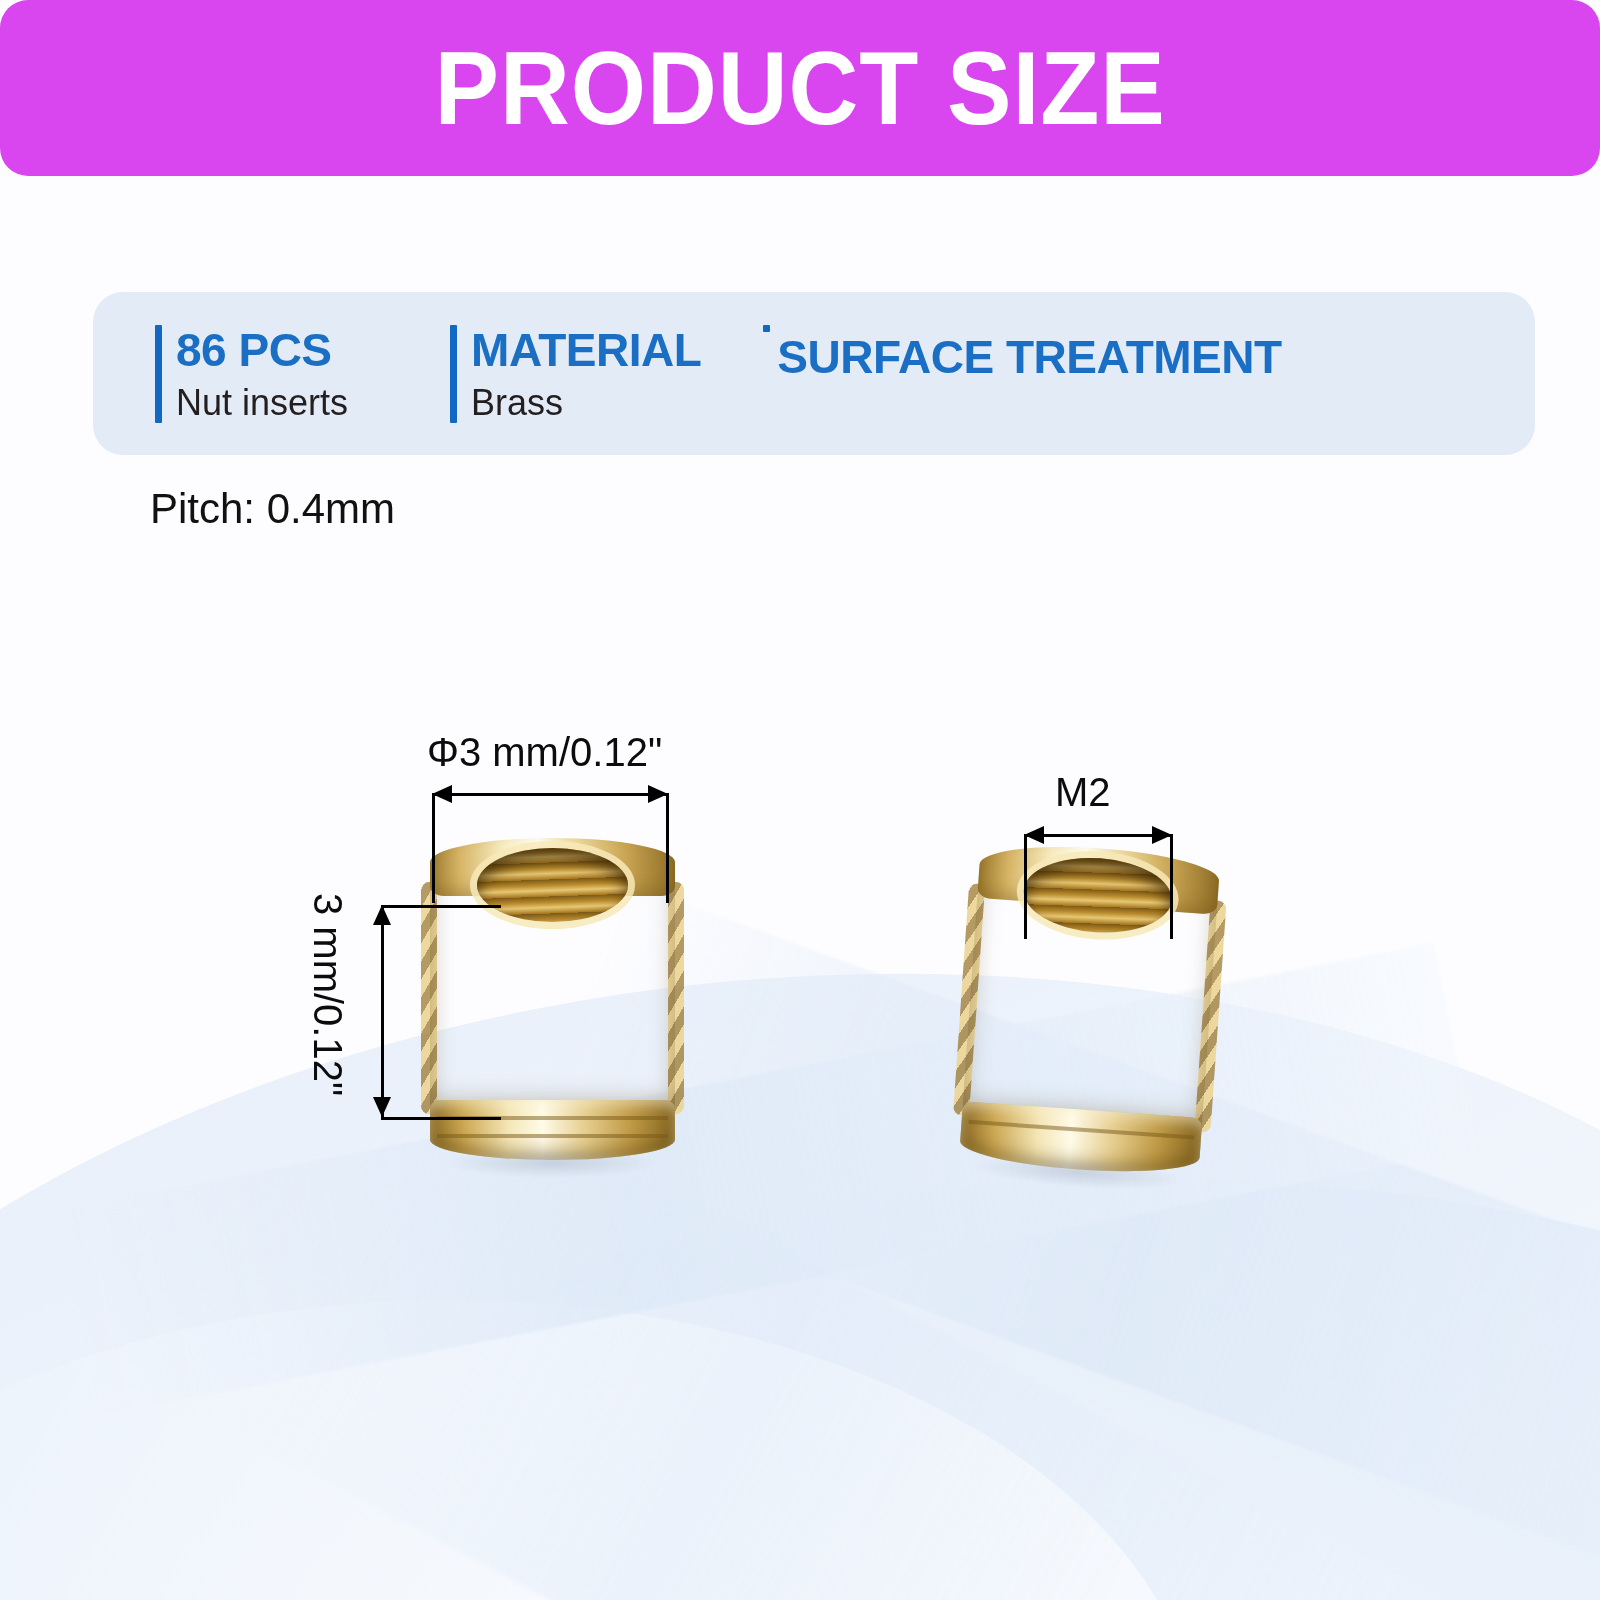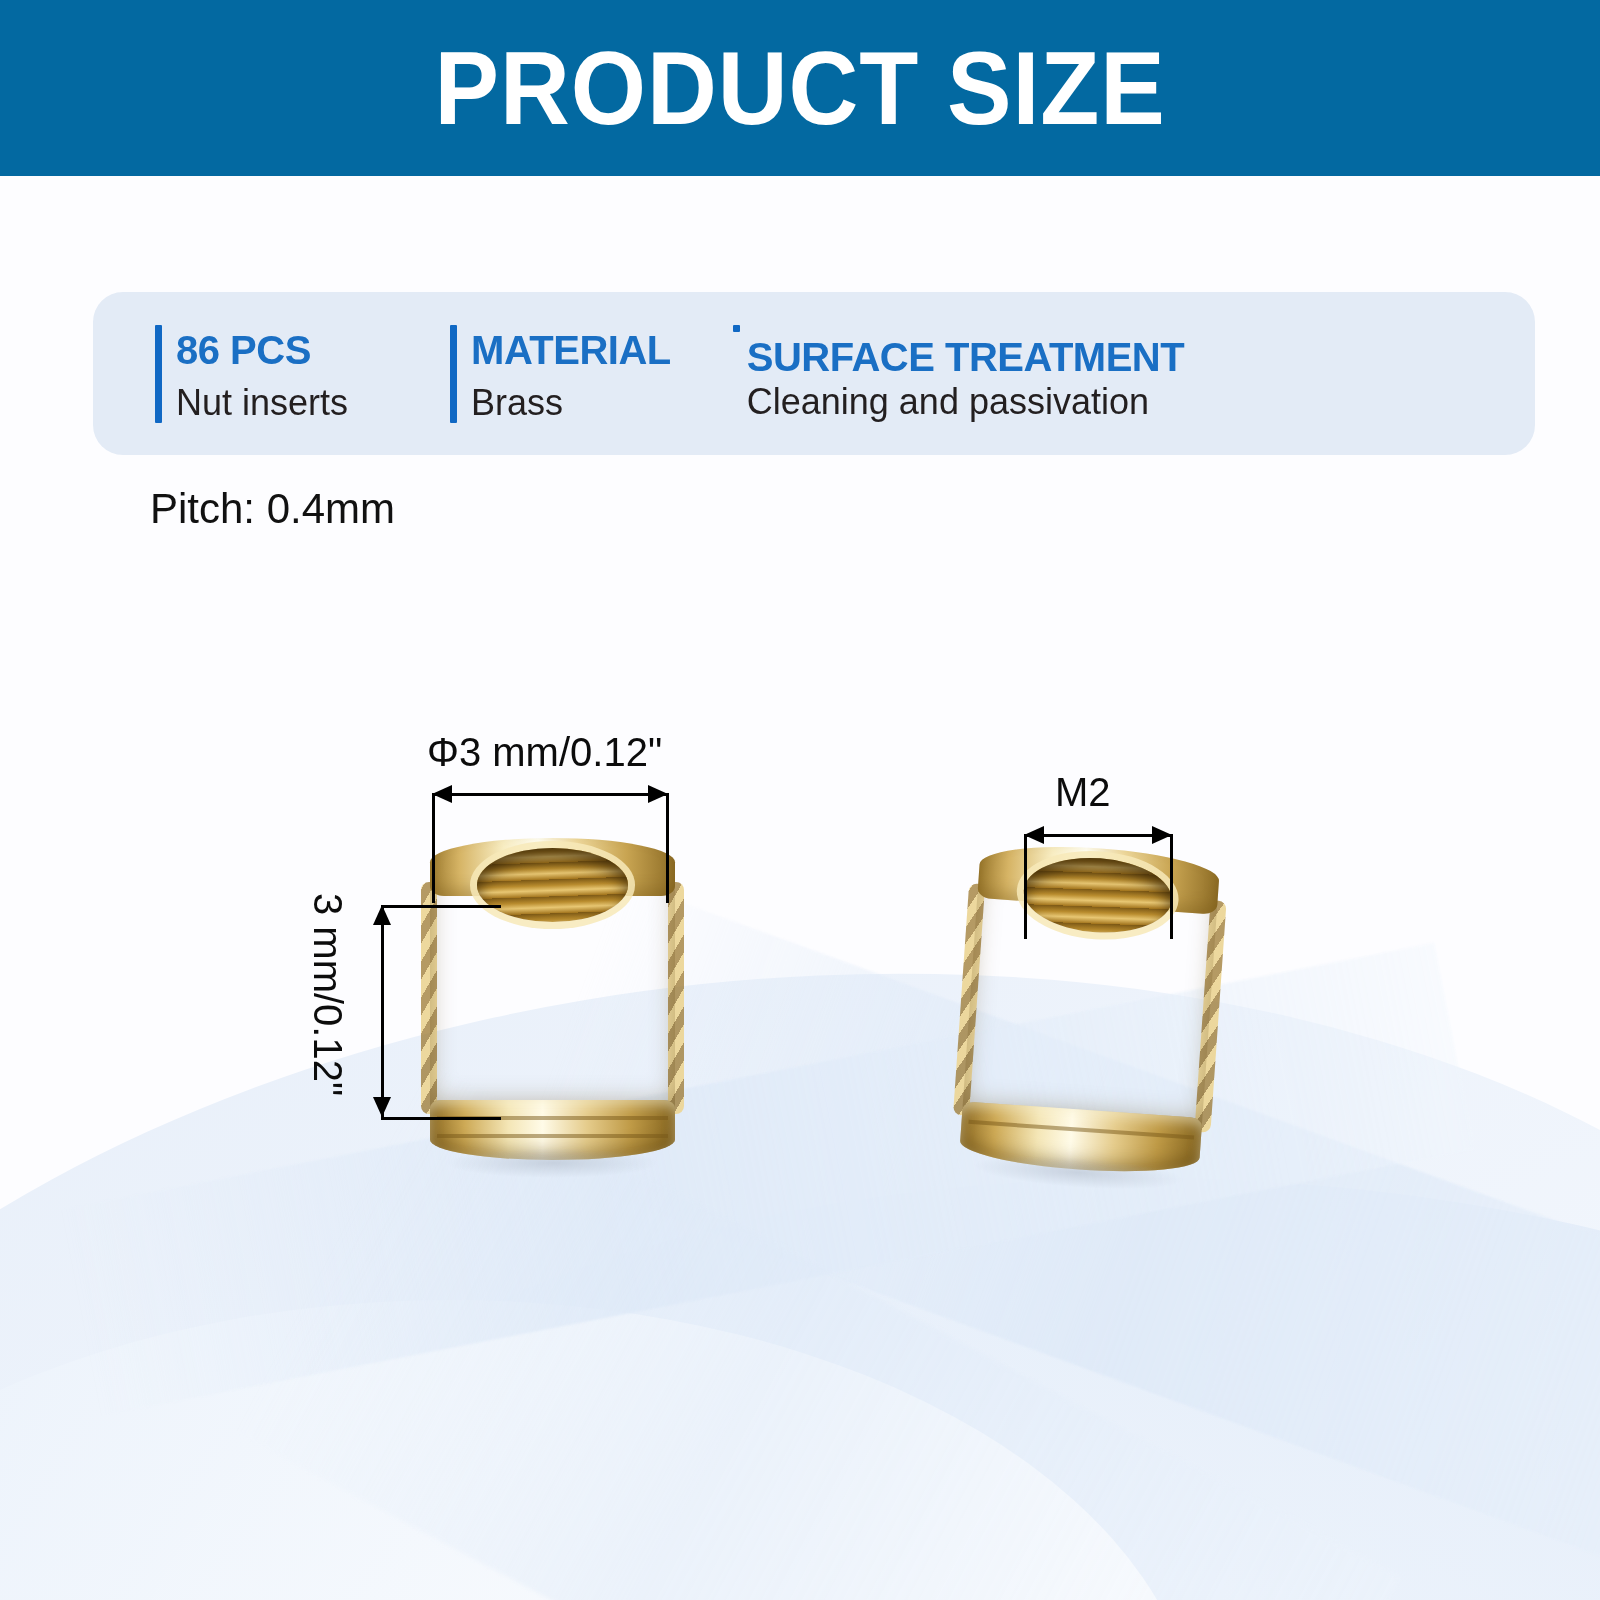--- a/index.html
+++ b/index.html
@@ -75,24 +75,25 @@
     transform: rotate(28deg);
     opacity: .55;
     filter: blur(2px);
   }
 
   
   .header-bar {
     position: absolute;
     left: 0; top: 0;
     width: 1600px; height: 176px;
-    background: #0369a1;
+    background: #d946ef;
     display: flex;
     align-items: center;
     justify-content: center;
+    border-radius: 28px;
   }
   .header-title {
     color: #ffffff;
     font-size: 104px;
     font-weight: 700;
     letter-spacing: 1px;
     line-height: 1;
     transform: scaleX(0.93);
     white-space: nowrap;
     font-family: "Liberation Sans", sans-serif;
@@ -124,21 +125,21 @@
     border-radius: 1px;
   }
   .spec-text {
     padding-left: 14px;
     display: flex;
     flex-direction: column;
     justify-content: space-between;
   }
   .spec-title {
     color: #1a6fc4;
-    font-size: 40px;
+    font-size: 46px;
     font-weight: 700;
     line-height: 50px;
     white-space: nowrap;
     letter-spacing: -0.5px;
   }
   .spec-sub {
     color: #231f20;
     font-size: 36px;
     font-weight: 400;
     line-height: 40px;
@@ -352,21 +353,20 @@
       <div class="spec-text">
         <div class="spec-title">MATERIAL</div>
         <div class="spec-sub">Brass</div>
       </div>
     </div>
 
     <div class="spec-col c3">
       <div class="spec-rule"></div>
       <div class="spec-text">
         <div class="spec-title">SURFACE TREATMENT</div>
-        <div class="spec-sub">Cleaning and passivation</div>
       </div>
     </div>
 
   </div>
 
   <div class="pitch-text">Pitch: 0.4mm</div>
 
   <div class="product-stage">
 
     <div class="insert" id="insert-left">

